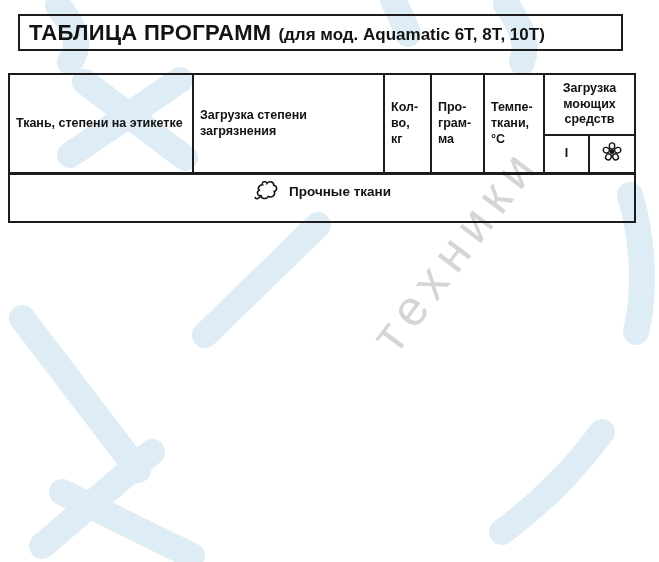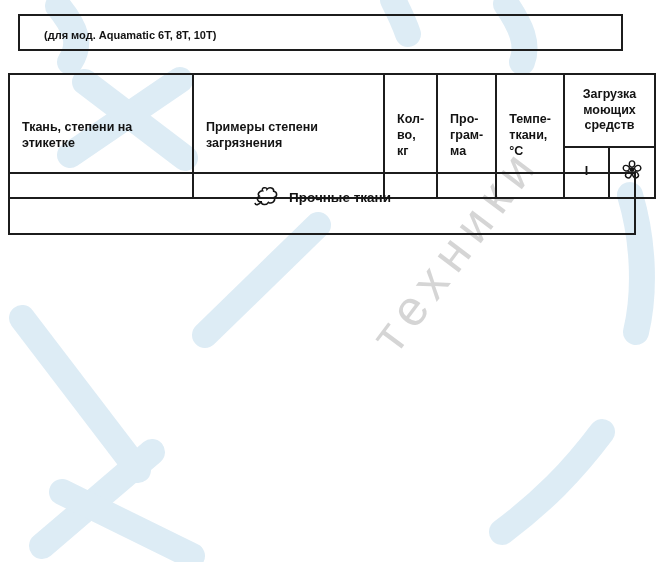--- a/index.html
+++ b/index.html
@@ -3,23 +3,23 @@
 <meta charset="utf-8">
 <style>
   html,body{margin:0;padding:0;background:#fff;}
   .page{position:relative;width:659px;height:562px;background:#ffffff;overflow:hidden;
         color:#131313;font-family:"Liberation Sans",sans-serif;}
   .wm{position:absolute;left:0;top:0;z-index:0;}
   .layer{position:absolute;z-index:1;}
   .title-box{left:18px;top:14px;width:592px;height:33px;border:2px solid #1c1c1c;
              display:flex;align-items:center;padding-left:9px;background:transparent;}
   .title-main{font-weight:bold;font-size:22px;letter-spacing:.3px;white-space:nowrap;}
-  .title-sub{font-weight:bold;font-size:11px;margin-left:15px;padding-top:4px;white-space:nowrap;}
+  .title-sub{font-weight:bold;font-size:17px;margin-left:7px;padding-top:4px;white-space:nowrap;}
   table.tbl{position:absolute;left:8px;border-collapse:collapse;table-layout:fixed;z-index:1;}
-  .tbl th,.tbl td{border:2px solid #1c1c1c;background:transparent;padding:12px;font-size:12.5px;}
+  .tbl th,.tbl td{border:2px solid #1c1c1c;background:transparent;padding:6px;font-size:12.5px;}
   .hdr{top:73px;}
   .hdr th{font-weight:bold;vertical-align:middle;line-height:1.25;}
   .al{text-align:left;padding:2px 7px;}
   .ctr{text-align:center;}
   .pre{white-space:pre-line;}
   .main{top:172px;}
   .main td{vertical-align:top;}
   .section-cell{height:35px;vertical-align:middle;margin-left:32px;}
   .section-inner{display:flex;align-items:center;justify-content:center;gap:9px;
                  font-weight:bold;font-size:13.5px;}
@@ -40,38 +40,39 @@
       <path d="M22 318 L138 470"></path>
       <path d="M42 546 L152 452"></path>
       <path d="M62 492 L192 556"></path>
       <path d="M630 195 C643 238,646 290,636 332"></path>
       <path d="M602 432 C572 472,542 502,502 532"></path>
     </g>
     <text transform="translate(396,356) rotate(-53)" font-size="50" letter-spacing="9" fill="#9a9a9a" fill-opacity="0.42" font-family="Liberation Sans, sans-serif">техники</text>
   </svg>
 
   <div class="layer title-box">
+    <span class="title-main">ТАБЛИЦА ПРОГРАММ</span>
     <span class="title-sub">(для мод. Aquamatic 6Т, 8Т, 10Т)</span>
   </div>
 
   <table class="tbl hdr">
     <colgroup>
       <col style="width:120px">
         <col style="width:64px">
         <col style="width:191px">
       <col style="width:47px">
         <col style="width:53px">
         <col style="width:60px">
       <col style="width:45px">
         <col style="width:46px">
     </colgroup>
     <tbody>
         <tr style="height:48px">
       <th class="al" colspan="2" rowspan="2">Ткань, степени на этикетке</th>
-      <th class="al" rowspan="2">Примеры степени загрязнения</th>
+      <th class="al" rowspan="2">Загрузка степени загрязнения</th>
       <th class="al pre" rowspan="2">Кол-
 во, кг</th>
       <th class="al pre" rowspan="2">Про-
 грам-
 ма</th>
       <th class="al pre" rowspan="2">Темпе-
 ткани,
 °С</th>
       <th class="ctr pre" colspan="2">Загрузка
 моющих

